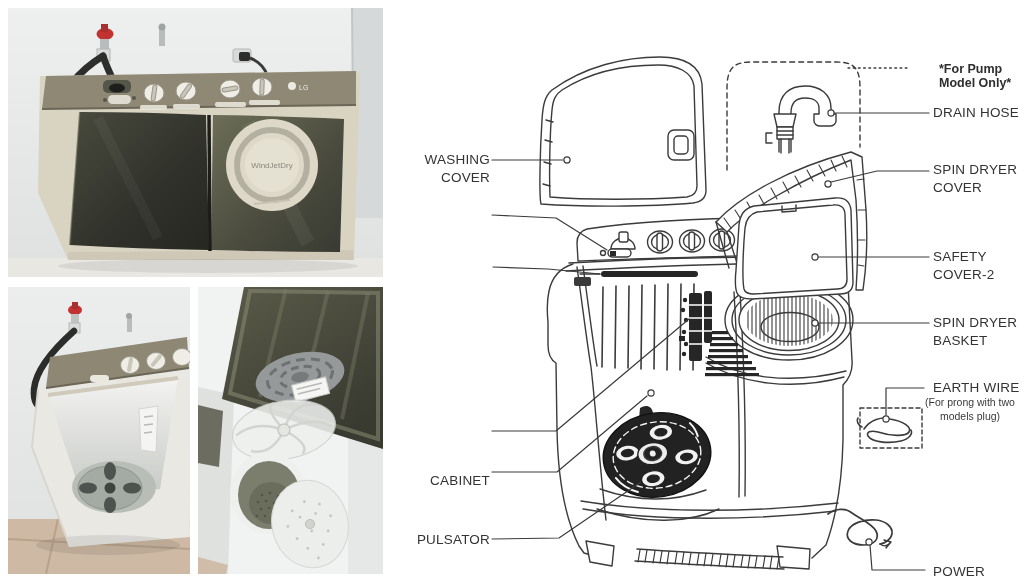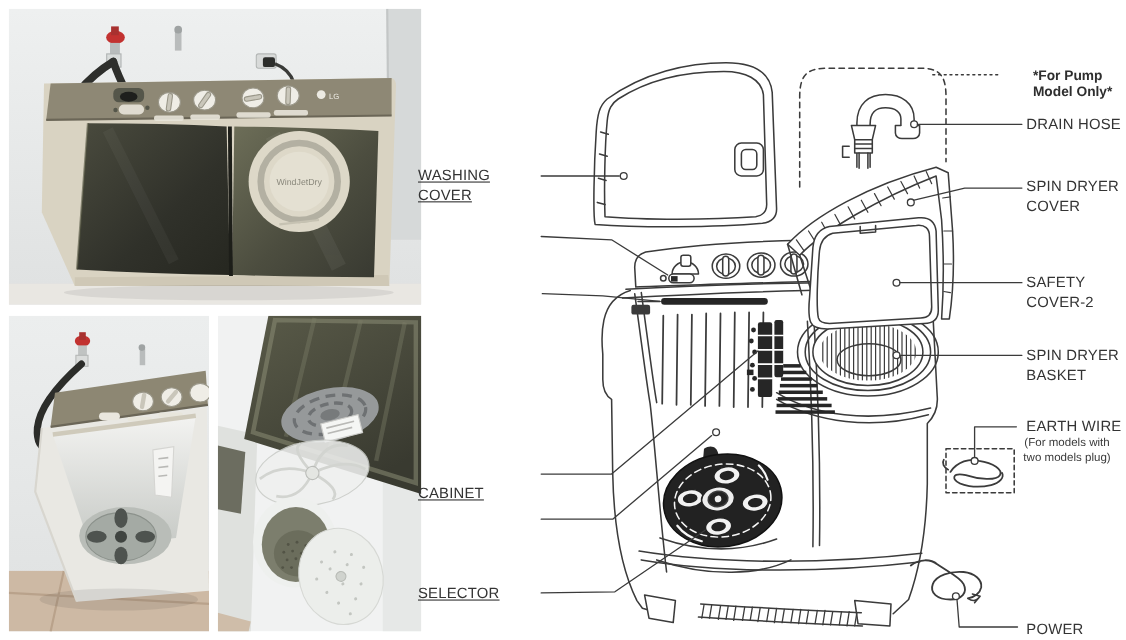--- a/index.html
+++ b/index.html
@@ -1,21 +1,21 @@
 <!DOCTYPE html>
 <html><head>
 <meta charset="utf-8">
 <style>
   html,body{margin:0;padding:0;background:#fff;}
   #app{position:relative;width:1024px;height:582px;background:#ffffff;overflow:hidden;
        font-family:"Liberation Sans",sans-serif;}
   .photo{position:absolute;display:block;}
   svg{display:block;}
   .lbl{position:absolute;color:#333;font-size:13.5px;line-height:18px;letter-spacing:.2px;}
-  .lbl-l{left:380px;width:110px;text-decoration:underline;}
+  .lbl-l{left:380px;width:110px;text-align:right;}
   .lbl-r{left:933px;width:96px;text-align:left;}
   .lbl span{display:block;}
   .sub{position:absolute;left:924px;width:92px;text-align:center;color:#3a3a3a;
        font-size:10.5px;line-height:14px;}
   .note{position:absolute;left:913px;top:63px;width:100px;color:#2e2e2e;
         font-size:12.5px;line-height:13.5px;font-weight:bold;margin-left:26px;}
 </style>
 </head>
 <body>
 
@@ -448,25 +448,25 @@
 
   <div class="note">
     <span>*For Pump</span>
     <span>Model Only*</span>
   </div>
 
   <div class="lbl lbl-l" style="top:151px">
     <span>WASHING</span>
     <span>COVER</span>
   </div>
-  <div class="lbl lbl-l" style="top:440px">
+  <div class="lbl lbl-l" style="top:472px">
     <span>CABINET</span>
   </div>
   <div class="lbl lbl-l" style="top:531px">
-    <span>SELECTOR</span>
+    <span>PULSATOR</span>
   </div>
 
   <div class="lbl lbl-r" style="top:104px">
     <span>DRAIN HOSE</span>
   </div>
   <div class="lbl lbl-r" style="top:161px">
     <span>SPIN DRYER</span>
     <span>COVER</span>
   </div>
   <div class="lbl lbl-r" style="top:248px">
@@ -474,20 +474,20 @@
     <span>COVER-2</span>
   </div>
   <div class="lbl lbl-r" style="top:314px">
     <span>SPIN DRYER</span>
     <span>BASKET</span>
   </div>
   <div class="lbl lbl-r" style="top:379px">
     <span>EARTH WIRE</span>
   </div>
   <div class="sub" style="top:395px">
-    <span>(For models with</span>
+    <span>(For prong with</span>
     <span>two models plug)</span>
   </div>
   <div class="lbl lbl-r" style="top:563px">
     <span>POWER CORD</span>
   </div>
 
 </div>
 
 </body></html>

